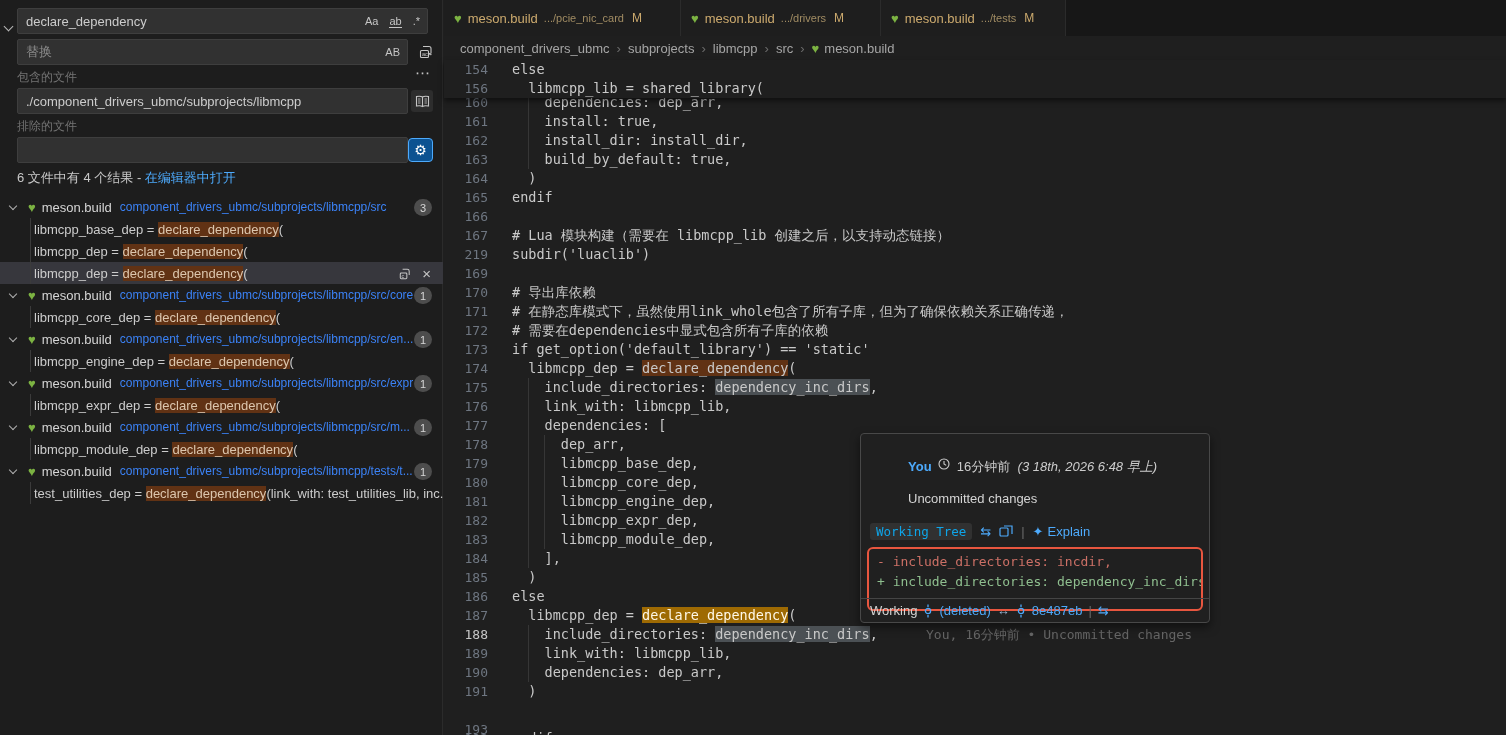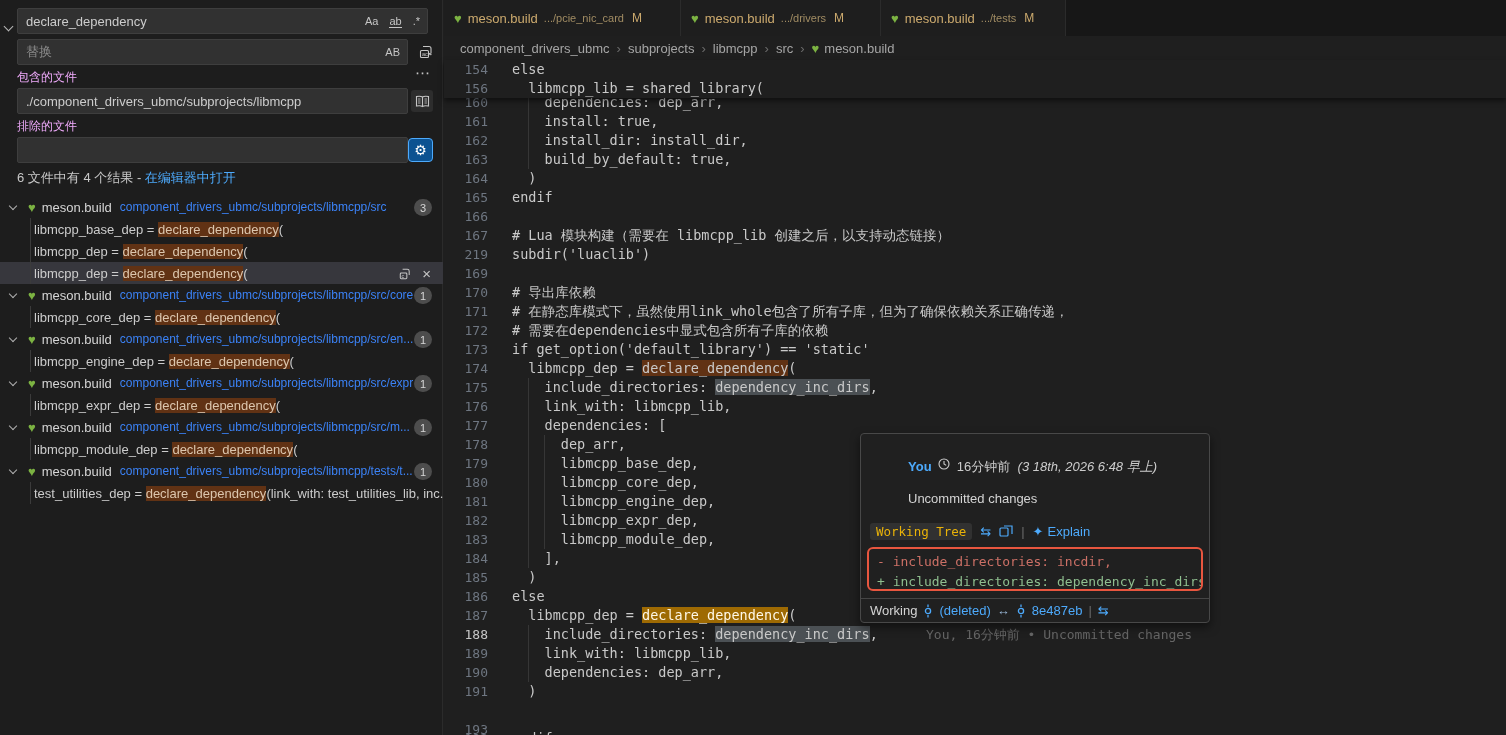--- a/index.html
+++ b/index.html
@@ -16,21 +16,21 @@
   .toggle-replace { position:absolute; left:1px; top:20px; width:14px; height:16px; display:flex; align-items:center; justify-content:center; cursor:pointer; }
   .chev { width:7px; height:7px; border-right:1.3px solid #b8b8b8; border-bottom:1.3px solid #b8b8b8; transform:rotate(45deg); margin-top:-4px; }
   .s-input { position:absolute; background:#313131; border:1px solid #3e3e3e; border-radius:2px; color:#cccccc; font-size:13px; display:flex; align-items:center; padding:0 8px; white-space:nowrap; overflow:hidden; }
   #search-box  { left:17px; top:8px;  width:411px; height:26px; }
   #replace-box { left:17px; top:39px; width:391px; height:26px; color:#8c8c8c; }
   #include-box { left:17px; top:88px; width:391px; height:26px; }
   #exclude-box { left:17px; top:137px; width:391px; height:26px; }
   .in-icons { position:absolute; right:5px; top:0; height:100%; display:flex; align-items:center; gap:7px; color:#c5c5c5; font-size:11px; }
   .tgl { padding:1px 2px; border-radius:3px; cursor:pointer; }
   .tgl.ww span { border-bottom:1px solid #c5c5c5; }
-  .side-label { position:absolute; left:17px; font-size:12px; color:#f0abfc; }
+  .side-label { position:absolute; left:17px; font-size:12px; color:#737373; }
   .icon-btn { position:absolute; width:22px; height:22px; display:flex; align-items:center; justify-content:center; color:#c5c5c5; cursor:pointer; border-radius:4px; }
   #replace-all-btn { left:414px; top:41px; }
   #more-btn { left:412px; top:62px; font-size:15px; letter-spacing:1px; }
   #openeditors-btn { left:411px; top:90px; background:#2d2d2d; border-radius:3px; }
   #exclude-gear-btn { left:408px; top:138px; width:25px; height:24px; background:#0c5291; border:1px solid #4daafc; border-radius:4px; color:#fff; font-size:14px; }
   #summary { position:absolute; left:17px; top:169px; font-size:13px; color:#c8c8c8; white-space:nowrap; }
   #summary a { color:#4daafc; text-decoration:none; cursor:pointer; }
   
   #results { position:absolute; left:0; top:196px; width:443px; }
   .file-row, .match-row { position:relative; height:22px; display:flex; align-items:center; white-space:nowrap; overflow:hidden; cursor:pointer; }
@@ -70,25 +70,25 @@
   .blame { position:absolute; left:482px; color:#666666; font-family:"DejaVu Sans Mono", monospace; font-size:13px; }
   #sticky { position:absolute; left:0; top:60px; width:100%; height:38px; background:#1f1f1f; box-shadow:0 3px 5px rgba(0,0,0,.5); z-index:6; }
   #sticky .cline { background:#1f1f1f; }
   
   #popup { position:absolute; left:860px; top:433px; width:350px; height:190px; background:#202020; border:1px solid #484848; border-radius:4px; box-shadow:0 4px 10px rgba(0,0,0,.5); z-index:20; font-size:13px; }
   #popup .row1 { position:absolute; left:47px; top:23px; white-space:nowrap; color:#cccccc; }
   #popup .author { color:#4daafc; font-weight:bold; cursor:pointer; }
   #popup .date { font-style:italic; }
   #popup .row2 { position:absolute; left:47px; top:57px; color:#d4d4d4; }
   #popup .row3 { position:absolute; left:9px; top:89px; display:flex; align-items:center; gap:8px; color:#4daafc; white-space:nowrap; }
-  .wt-chip { font-family:"DejaVu Sans Mono", monospace; font-size:12.5px; background:rgba(255,255,255,.08); padding:1px 6px; border-radius:3px; color:#eab308; cursor:pointer; }
+  .wt-chip { font-family:"DejaVu Sans Mono", monospace; font-size:12.5px; background:rgba(255,255,255,.08); padding:1px 6px; border-radius:3px; color:#0ea5e9; cursor:pointer; }
   .pp-ico { color:#4daafc; cursor:pointer; font-size:13px; display:inline-flex; }
   .pp-sep { color:#6b6b6b; }
   .explain { cursor:pointer; display:flex; align-items:center; gap:4px; }
-  #diffbox { position:absolute; left:6px; top:113px; right:6px; height:44px; border:2px solid #e8563f; border-radius:6px; padding:3px 8px; font-family:"DejaVu Sans Mono", monospace; font-size:13px; line-height:20px; white-space:nowrap; overflow:hidden; }
+  #diffbox { position:absolute; left:6px; top:113px; right:6px; height:64px; border:2px solid #e8563f; border-radius:6px; padding:3px 8px; font-family:"DejaVu Sans Mono", monospace; font-size:13px; line-height:20px; white-space:nowrap; overflow:hidden; }
   .d-minus { color:#cc7066; }
   .d-plus { color:#8fbf8f; }
   #chgrow { position:absolute; left:0; right:0; bottom:0; height:24px; border-top:1px solid #454545; display:flex; align-items:center; padding-left:9px; gap:6px; white-space:nowrap; }
   #chgrow .lbl { color:#d4d4d4; }
   #chgrow .blue { color:#4daafc; cursor:pointer; }
   #chgrow .arr { color:#9ab8d8; }
   svg.mini { display:block; }
 </style>
 </head>
 <body>

